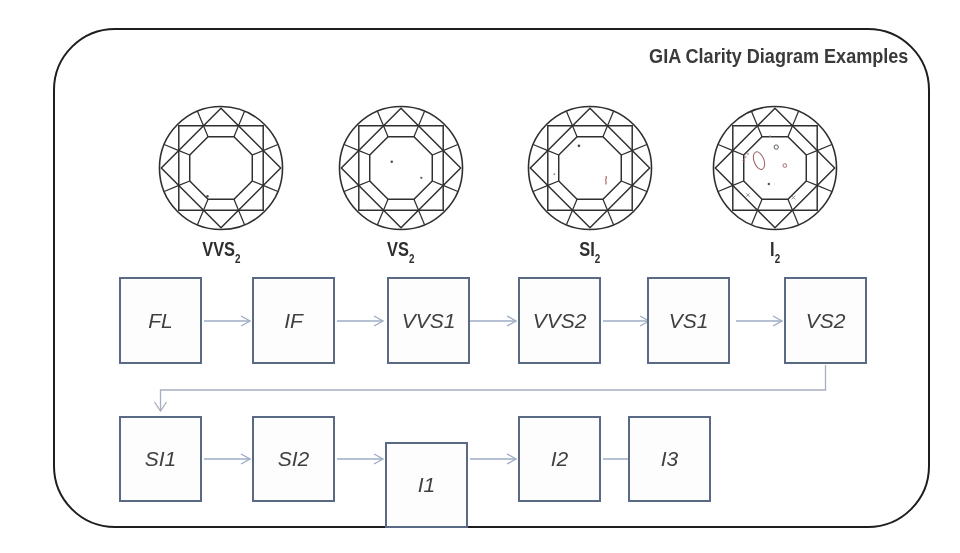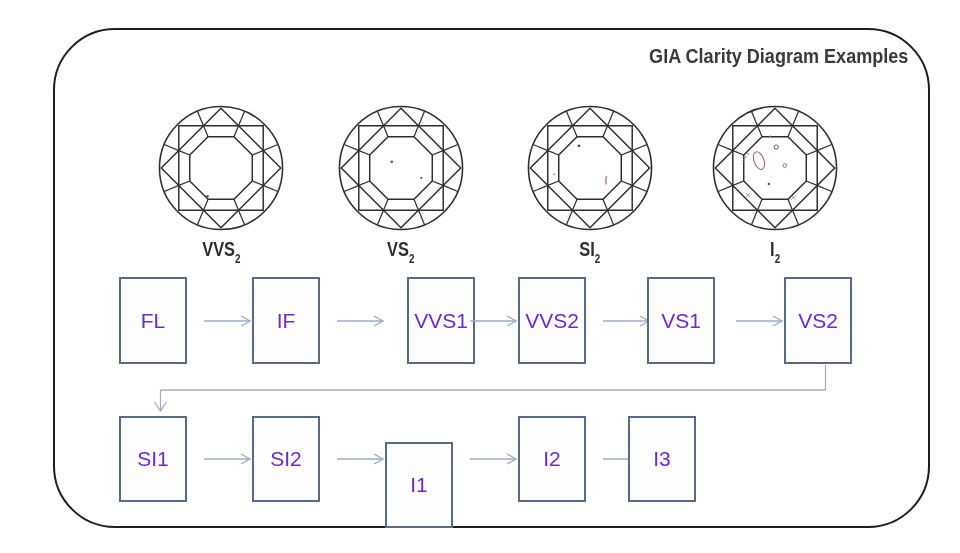--- a/index.html
+++ b/index.html
@@ -9,24 +9,24 @@
          border:2px solid #1e1e1e;border-radius:62px;background:#fff;}
   .title{position:absolute;left:53px;top:44px;width:877px;text-align:right;}
   .title span{display:inline-block;transform:scaleX(0.86);transform-origin:center;
          font-size:21px;font-weight:bold;color:#3a3a3a;letter-spacing:0px;}
   .diamond{position:absolute;width:140px;text-align:center;}
   .diamond svg{display:block;margin:0 auto;}
   .dlabel{margin-top:6px;}
   .dlabel span.main{display:inline-block;transform:scaleX(0.82);transform-origin:center bottom;
          font-size:20px;font-weight:bold;color:#2e2e2e;}
   .dlabel sub{font-size:12px;font-weight:bold;position:relative;top:2px;left:0px;}
-  .fbox{position:absolute;width:68px;height:87px;box-sizing:border-box;
+  .fbox{position:absolute;width:83px;height:87px;box-sizing:border-box;
         border:2px solid #5a6a85;background:#fdfdfd;display:flex;
         align-items:center;justify-content:center;
-        font-size:21px;color:#6d28d9;}
+        font-size:21px;color:#404040;font-style:italic;}
   .arrow-svg,.connector-svg{position:absolute;pointer-events:none;}
 </style>
 </head>
 <body>
 
 <div class="frame"></div>
 
 <div class="title">
   <span>GIA Clarity Diagram Examples</span>
 </div>
@@ -161,21 +161,21 @@
     <div class="fbox" style="left: 119px; top: 277px; height: 87px;">FL</div>
     <svg width="48" height="12" class="arrow-svg" style="left: 204px; top: 314.5px;">
       <line x1="0" y1="6" x2="46" y2="6" stroke="#9fadc6" stroke-width="1.4"></line>
       <path d="M37,1 L46,6 L37,11" fill="none" stroke="#9fadc6" stroke-width="1.4"></path>
     </svg>
     <div class="fbox" style="left: 252px; top: 277px; height: 87px;">IF</div>
     <svg width="48" height="12" class="arrow-svg" style="left: 337px; top: 314.5px;">
       <line x1="0" y1="6" x2="46" y2="6" stroke="#9fadc6" stroke-width="1.4"></line>
       <path d="M37,1 L46,6 L37,11" fill="none" stroke="#9fadc6" stroke-width="1.4"></path>
     </svg>
-    <div class="fbox" style="left: 407px; top: 277px; height: 87px;">VVS1</div>
+    <div class="fbox" style="left: 387px; top: 277px; height: 87px;">VVS1</div>
     <svg width="48" height="12" class="arrow-svg" style="left: 470px; top: 314.5px;">
       <line x1="0" y1="6" x2="46" y2="6" stroke="#9fadc6" stroke-width="1.4"></line>
       <path d="M37,1 L46,6 L37,11" fill="none" stroke="#9fadc6" stroke-width="1.4"></path>
     </svg>
     <div class="fbox" style="left: 518px; top: 277px; height: 87px;">VVS2</div>
     <svg width="48" height="12" class="arrow-svg" style="left: 603px; top: 314.5px;">
       <line x1="0" y1="6" x2="46" y2="6" stroke="#9fadc6" stroke-width="1.4"></line>
       <path d="M37,1 L46,6 L37,11" fill="none" stroke="#9fadc6" stroke-width="1.4"></path>
     </svg>
     <div class="fbox" style="left: 647px; top: 277px; height: 87px;">VS1</div>

